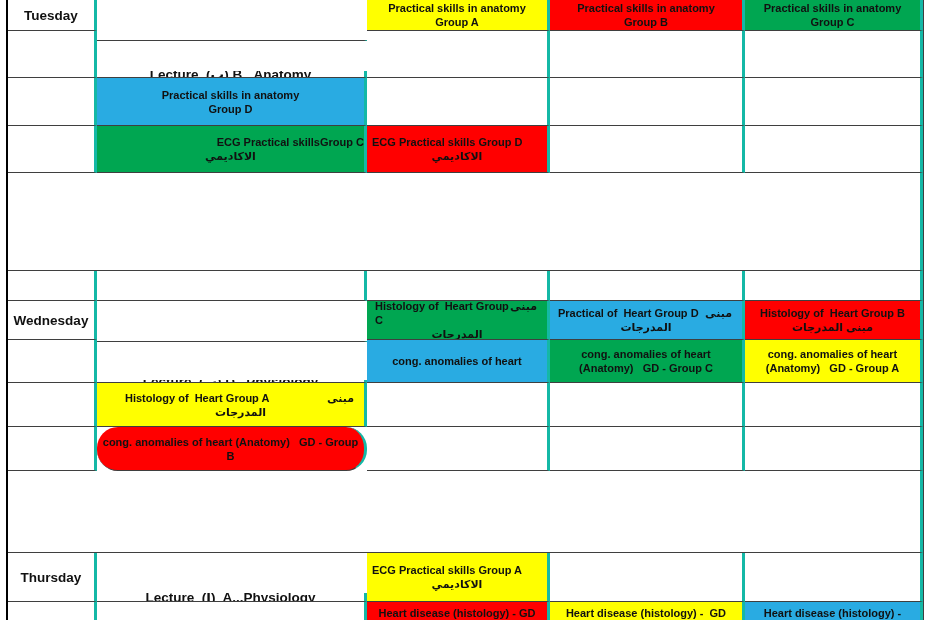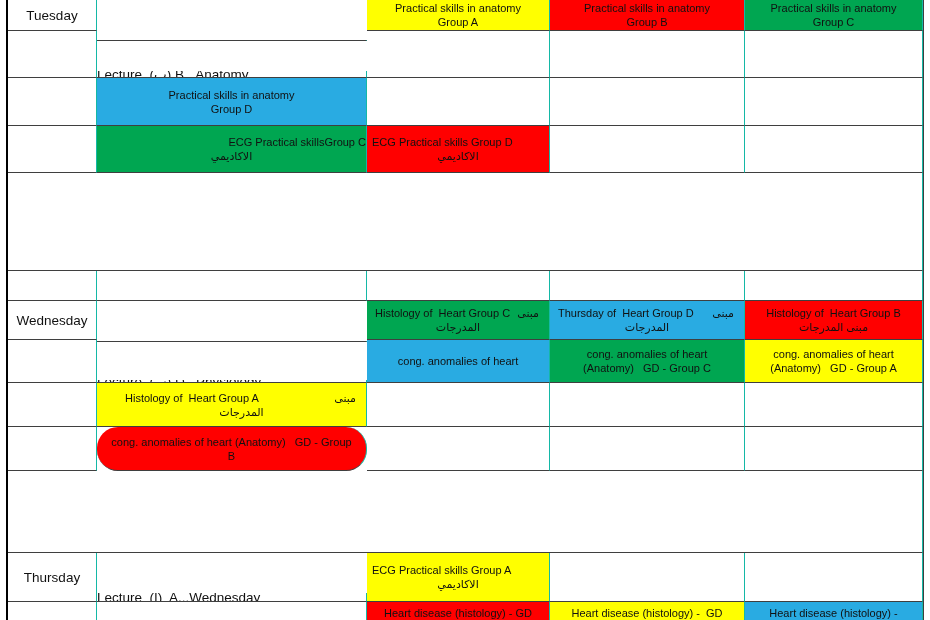--- a/index.html
+++ b/index.html
@@ -12,29 +12,29 @@
     margin-left:6px;
     display:grid;
     grid-template-columns:89px 270px 183px 195px 178px;
     grid-template-rows:31px 47px 48px 47px 98px 30px 39px 43px 44px 44px 82px 49px 40px;
     border-left:2px solid #000;
     border-right:1px solid #3f3f3f;
     width:915px;
   }
   .cell{
     box-sizing:border-box;
-    border-right:1px solid #14b8a6;
+    border-right:3px solid #14b8a6;
     border-bottom:1px solid #3f3f3f;
     display:flex;flex-direction:column;justify-content:center;
-    font-weight:normal;
+    font-weight:bold;
     overflow:hidden;
   }
   .span-all{grid-column:1 / -1;}
   .day{font-size:13.5px;text-align:center;}
-  .lec{font-size:13.5px;white-space:pre-wrap;margin-top:40px;}
+  .lec{font-size:13.5px;text-align:center;white-space:pre-wrap;margin-top:40px;}
   .crs{font-size:11px;line-height:14px;}
   .ln{white-space:pre-wrap;}
   .c{text-align:center;}
   .left{text-align:right;padding-left:14px;}
   .left2{text-align:left;padding-left:5px;}
   .split{display:flex;justify-content:space-between;padding:0 10px 0 8px;}
   .top{justify-content:flex-start;padding-top:4px;}
 </style>
 </head>
 <body>
@@ -95,21 +95,21 @@
   <div class="cell lec">Lecture  (أ) C...Physiology+Anatomy</div>
   <div class="cell crs" style="background-color: rgb(0, 166, 81);">
     <div class="ln split">
       <span>Histology of  Heart Group C</span>
       <span>مبنى</span>
     </div>
     <div class="ln c">المدرجات</div>
   </div>
   <div class="cell crs" style="background-color: rgb(41, 171, 226);">
     <div class="ln split">
-      <span>Thursday of  Heart Group D</span>
+      <span>Practical of  Heart Group D</span>
       <span>مبنى</span>
     </div>
     <div class="ln c">المدرجات</div>
   </div>
   <div class="cell crs" style="background-color: rgb(255, 0, 0);">
     <div class="ln c">Histology of  Heart Group B</div>
     <div class="ln c">مبنى المدرجات</div>
   </div>
 
   <div class="cell"></div>
@@ -143,21 +143,21 @@
     <div class="ln c">cong. anomalies of heart (Anatomy)   GD - Group</div>
     <div class="ln c">B</div>
   </div>
   <div class="cell"></div>
   <div class="cell"></div>
   <div class="cell"></div>
 
   <div class="cell span-all"></div>
 
   <div class="cell day">Thursday</div>
-  <div class="cell lec">Lecture  (أ)  A...Wednesday</div>
+  <div class="cell lec">Lecture  (أ)  A...Physiology</div>
   <div class="cell crs" style="background-color: rgb(255, 255, 0);">
     <div class="ln left2">ECG Practical skills Group A</div>
     <div class="ln c">الاكاديمي</div>
   </div>
   <div class="cell"></div>
   <div class="cell"></div>
 
   <div class="cell"></div>
   <div class="cell"></div>
   <div class="cell crs top" style="background-color: rgb(255, 0, 0);">

